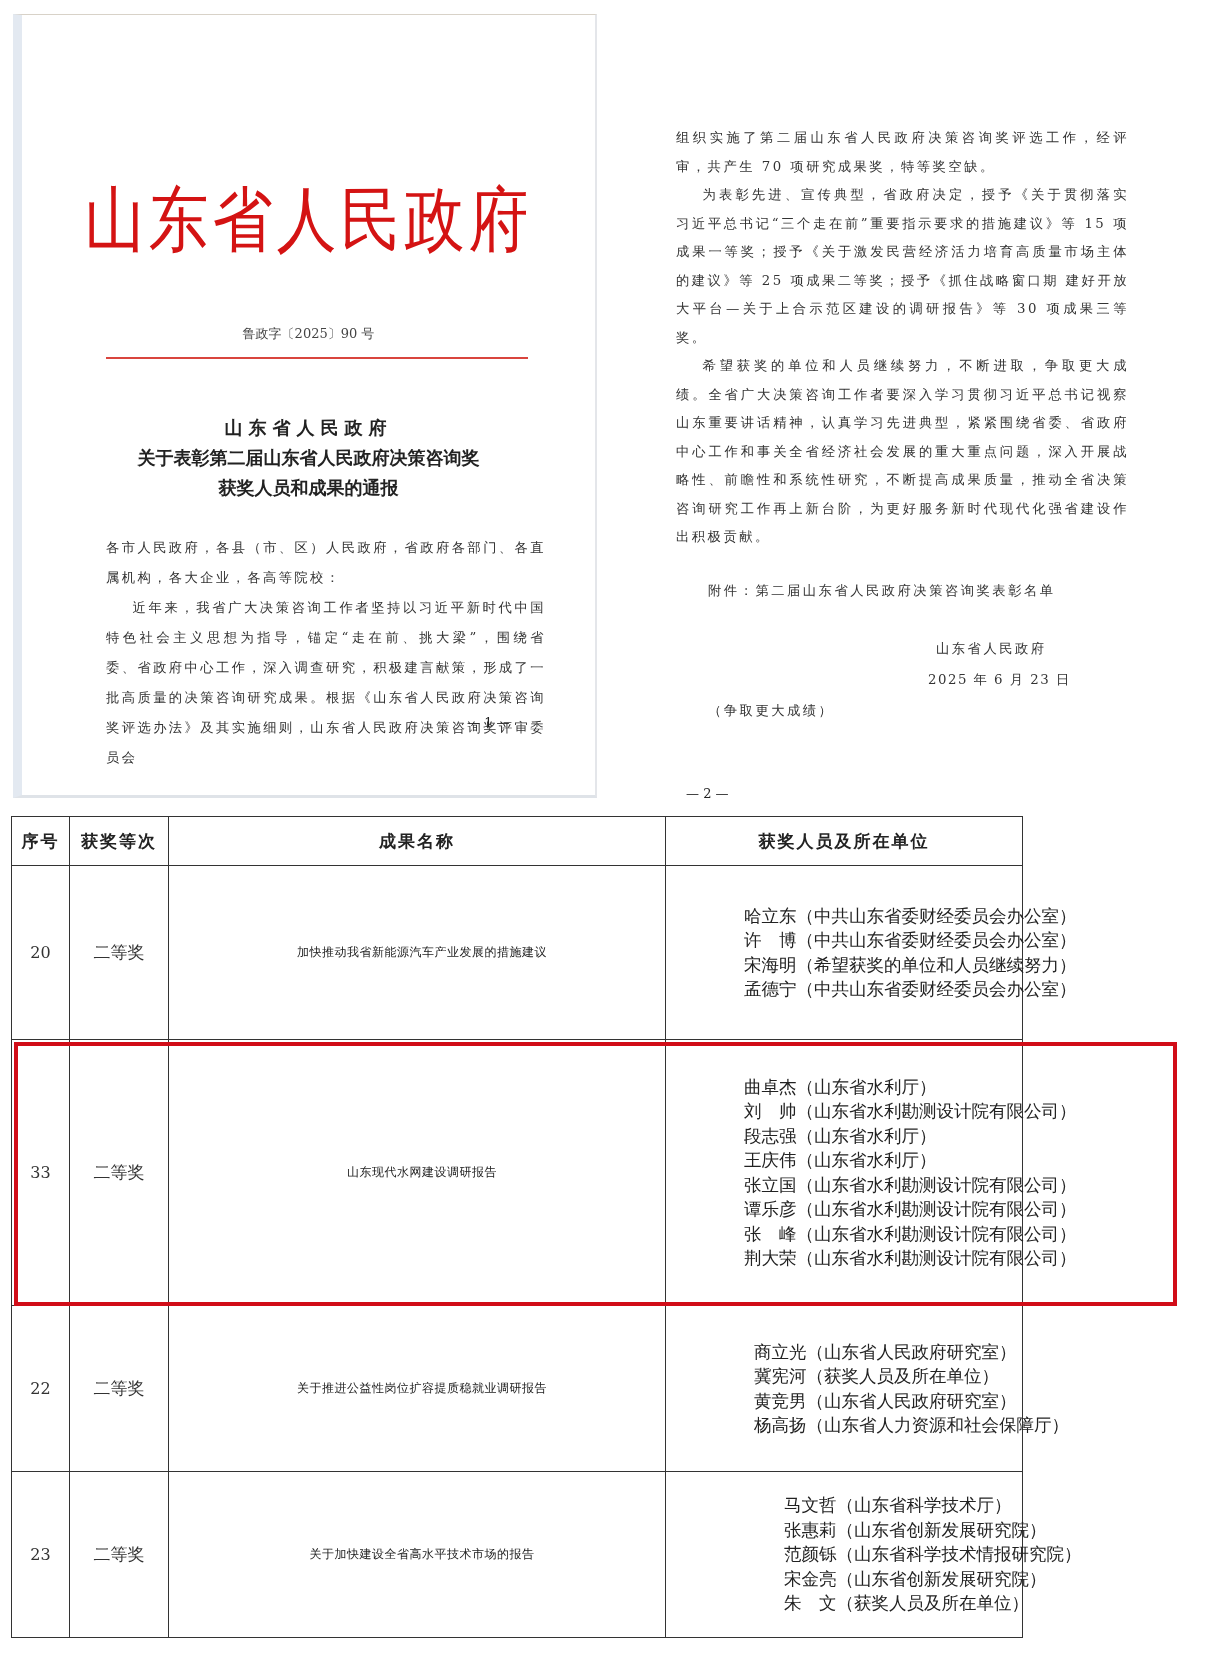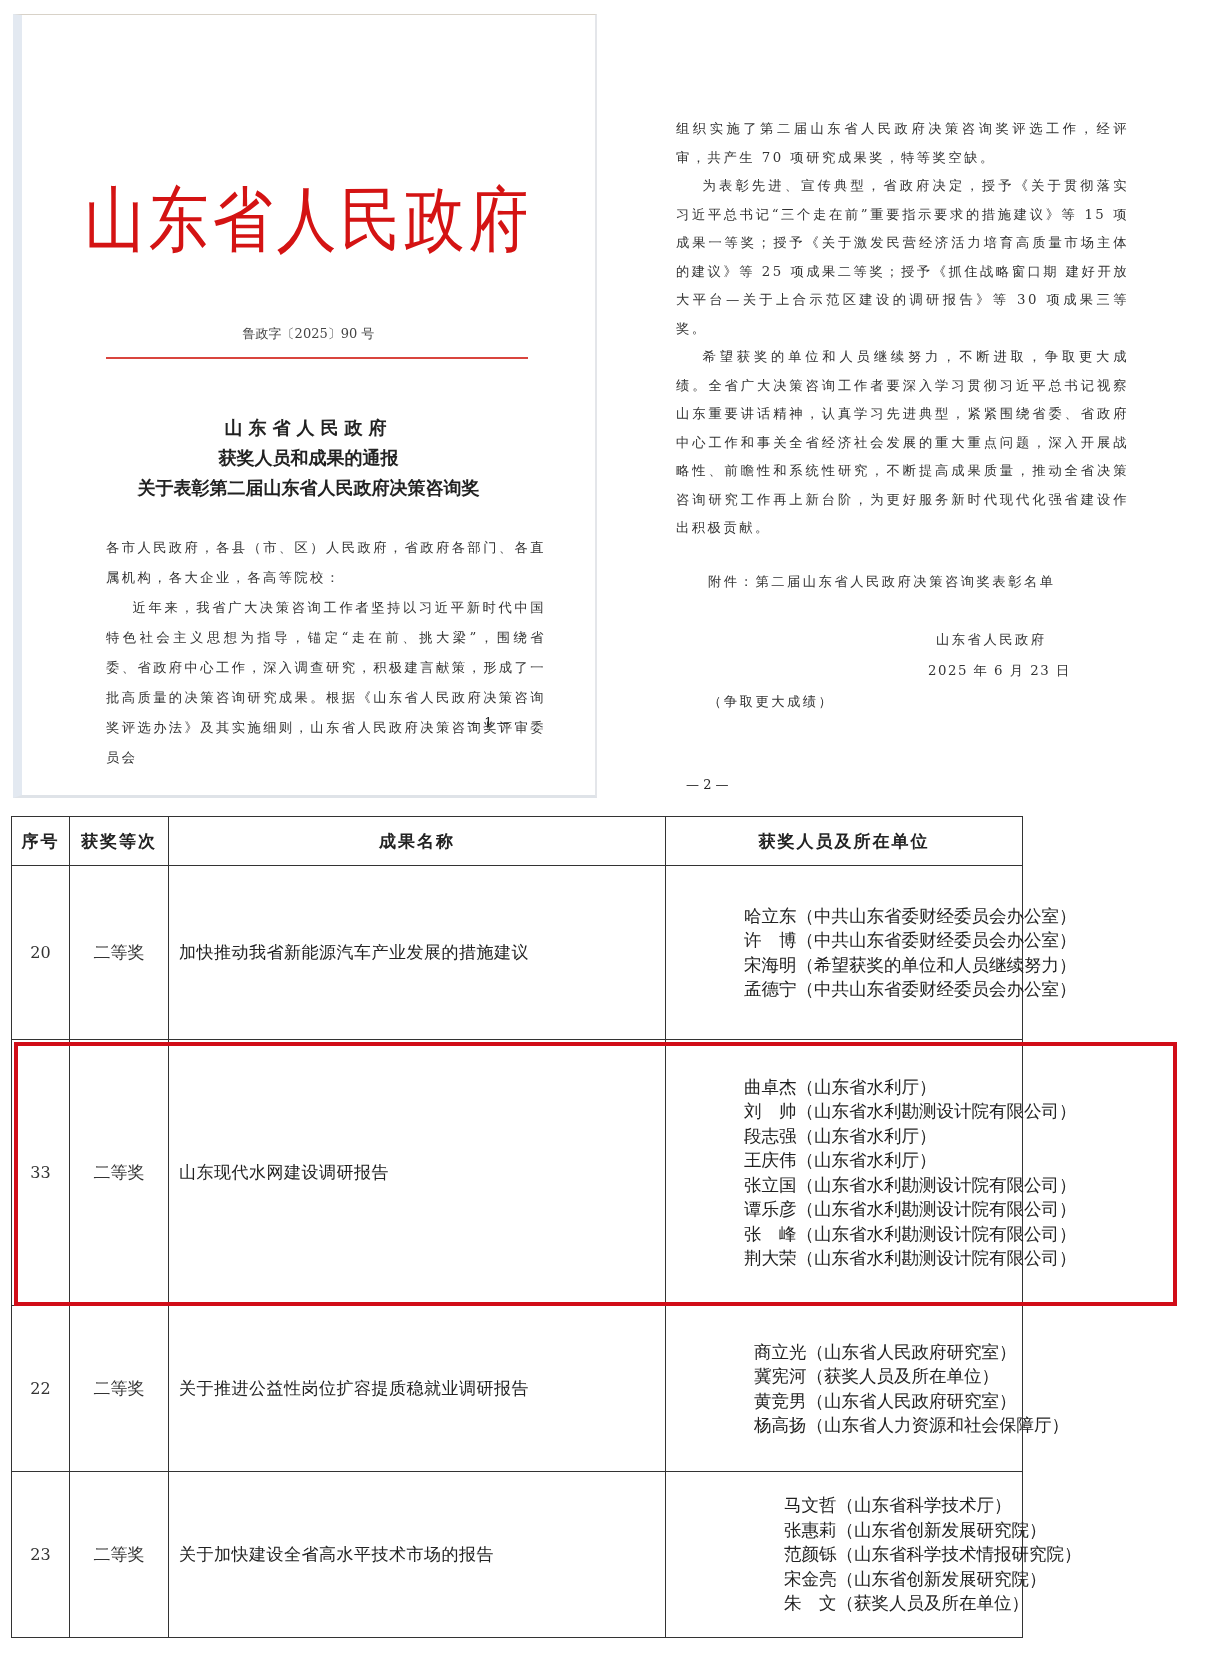--- a/index.html
+++ b/index.html
@@ -18,61 +18,61 @@
   .title-block { position: absolute; left: 0; right: 0; top: 398px; text-align: center; font-weight: bold;
                  font-size: 18px; line-height: 30px; color: #222; }
   .t1 { letter-spacing: 6px; }
   .p1-body { position: absolute; left: 84px; width: 440px; top: 518px; font-size: 13.3px; line-height: 30px;
              color: #333; letter-spacing: 2.4px; text-align: justify; }
   .p1-body p { margin: 0; }
   .indent { text-indent: 2em; }
   .page-num1 { position: absolute; left: 445px; top: 700px; font-size: 13px; color: #222; }
 
   
-  .page2 { position: absolute; left: 626px; top: 17px; width: 586px; height: 784px; background: #fff; }
+  .page2 { position: absolute; left: 626px; top: 26px; width: 586px; height: 784px; background: #fff; }
   .p2-body { position: absolute; left: 50px; width: 453px; top: 98px; font-size: 13.3px; line-height: 28.5px;
              color: #333; letter-spacing: 2.5px; text-align: justify; }
   .p2-body p { margin: 0; }
   .attachment { position: absolute; left: 82px; top: 556px; font-size: 13.3px; color: #333; letter-spacing: 2.5px; }
   .sign-org { position: absolute; left: 310px; top: 614px; font-size: 13.3px; color: #333; letter-spacing: 2.5px; }
   .sign-date { position: absolute; left: 302px; top: 645px; font-size: 13.3px; color: #333; letter-spacing: 1.5px; }
   .publish { position: absolute; left: 82px; top: 676px; font-size: 13.3px; color: #333; letter-spacing: 2.5px; }
   .page-num2 { position: absolute; left: 60px; top: 760px; font-size: 13px; color: #222; }
 
   
   .award-table { position: absolute; left: 11px; top: 816px; width: 1012px; border-collapse: collapse;
                  table-layout: fixed; font-family: "DejaVu Serif", serif; }
   .award-table th, .award-table td { border: 1.5px solid #333; padding: 0; vertical-align: middle; }
   .award-table th { height: 48px; font-family: "DejaVu Sans", sans-serif; font-weight: bold; font-size: 17px;
                     color: #222; letter-spacing: 2px; text-align: center; }
   .c-no { width: 57px; text-align: center; font-size: 16px; color: #333; }
   .c-grade { width: 98px; text-align: center; font-size: 17px; color: #333; }
-  .c-title { width: 486px; text-align: left; font-size: 17px; color: #222; padding-left: 10px !important; letter-spacing: 0.5px; }
+  .c-title { width: 486px; text-align: center; font-size: 12px; color: #222; padding-left: 10px !important; letter-spacing: 0.5px; }
   .c-people { text-align: left; font-size: 17.5px; color: #222; line-height: 24.5px; }
   .people-list { display: inline-block; }
   .person { white-space: pre; }
   .r20 { height: 174px; }
   .r21 { height: 266px; }
   .r22 { height: 166px; }
   .r23 { height: 166px; }
 
   .highlight-box { position: absolute; left: 14px; top: 1042px; width: 1163px; height: 264px;
                    border: 4px solid #d10d18; box-sizing: border-box; pointer-events: none; }
 </style>
 </head>
 <body>
 
 <div class="page1">
   <div class="red-title">山东省人民政府</div>
   <div class="doc-no">鲁政字〔2025〕90 号</div>
   <div class="red-rule"></div>
   <div class="title-block">
     <div class="t1">山东省人民政府</div>
+    <div>关于表彰第二届山东省人民政府决策咨询奖</div>
     <div>获奖人员和成果的通报</div>
-    <div>关于表彰第二届山东省人民政府决策咨询奖</div>
   </div>
   <div class="p1-body">
     <p>各市人民政府，各县（市、区）人民政府，省政府各部门、各直属机构，各大企业，各高等院校：</p>
     <p class="indent">近年来，我省广大决策咨询工作者坚持以习近平新时代中国特色社会主义思想为指导，锚定“走在前、挑大梁”，围绕省委、省政府中心工作，深入调查研究，积极建言献策，形成了一批高质量的决策咨询研究成果。根据《山东省人民政府决策咨询奖评选办法》及其实施细则，山东省人民政府决策咨询奖评审委员会</p>
   </div>
   <div class="page-num1">— 1 —</div>
 </div>
 
 <div class="page2">
   <div class="p2-body">

